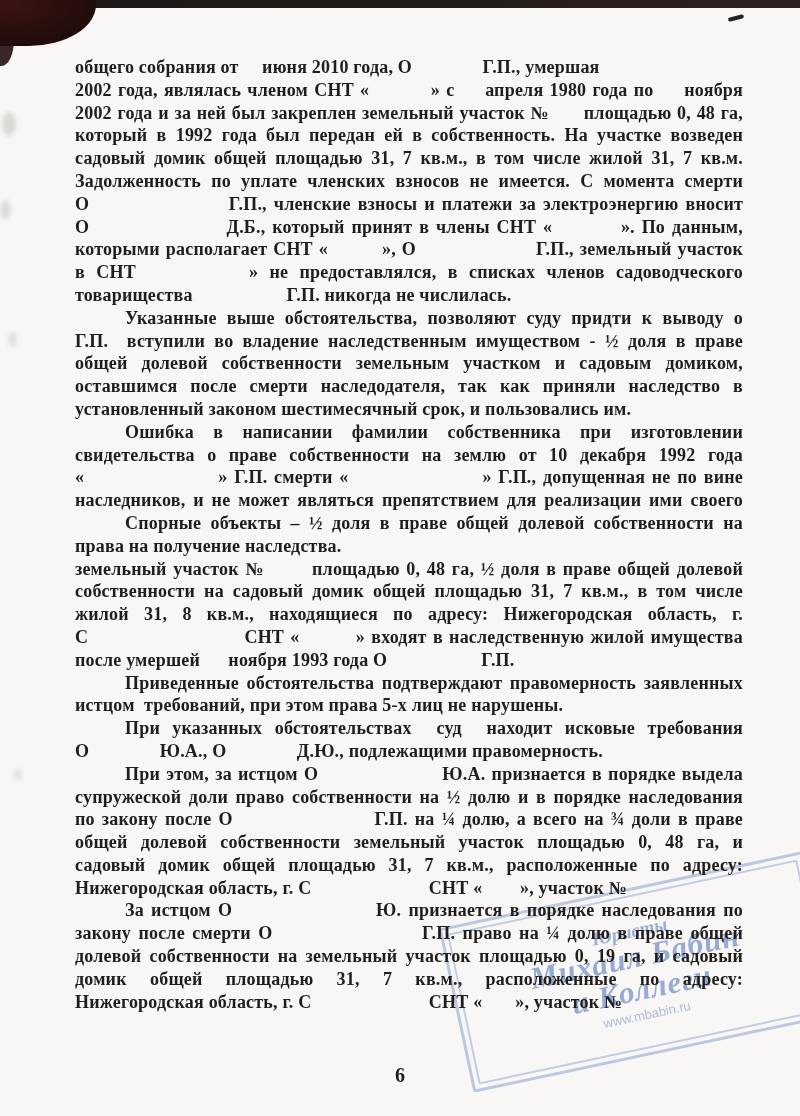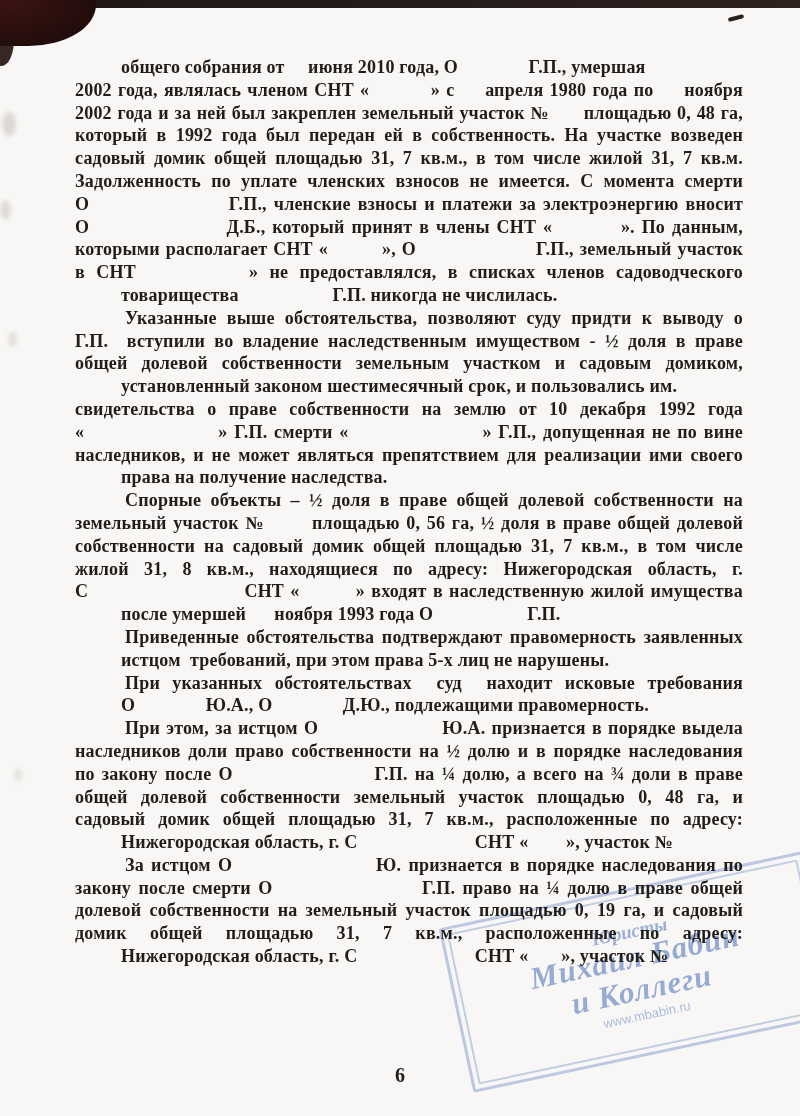--- a/index.html
+++ b/index.html
@@ -77,21 +77,21 @@
     color: var(--ink, #201d1b);
     font-size: 18px; font-weight: 700;
     letter-spacing: .2px;
   }
   .line {
     white-space: pre-wrap;
     line-height: 22.8px;
     text-align: justify;
     text-align-last: justify;
   }
-  .line.end { text-align-last: left; margin-left: 46px; }
+  .line.end { text-align-last: left; }
   .line.indent { text-indent: 50px; font-family: Liberation Serif, serif; }
 
   .page-number {
     position: absolute; left: 0; top: 1064px;
     width: 800px; text-align: center;
     z-index: 2;
     color: var(--ink, #201d1b);
     font-size: 20px; font-weight: 700;
   }
 </style>
@@ -124,37 +124,39 @@
     <div class="line">садовый домик общей площадью 31, 7 кв.м., в том числе жилой 31, 7 кв.м.</div>
     <div class="line">Задолженность по уплате членских взносов не имеется. С момента смерти</div>
     <div class="line">О                    Г.П., членские взносы и платежи за электроэнергию вносит</div>
     <div class="line">О                    Д.Б., который принят в члены СНТ «          ». По данным,</div>
     <div class="line">которыми располагает СНТ «         », О                    Г.П., земельный участок</div>
     <div class="line">в СНТ          » не предоставлялся, в списках членов садоводческого</div>
     <div class="line end">товарищества                    Г.П. никогда не числилась.</div>
     <div class="line indent">Указанные выше обстоятельства, позволяют суду придти к выводу о</div>
     <div class="line">Г.П.  вступили во владение наследственным имуществом - ½ доля в праве</div>
     <div class="line">общей долевой собственности земельным участком и садовым домиком,</div>
+    <div class="line">оставшимся после смерти наследодателя, так как приняли наследство в</div>
     <div class="line end">установленный законом шестимесячный срок, и пользовались им.</div>
+    <div class="line indent">Ошибка в написании фамилии собственника при изготовлении</div>
     <div class="line">свидетельства о праве собственности на землю от 10 декабря 1992 года</div>
     <div class="line">«                    » Г.П. смерти «                    » Г.П., допущенная не по вине</div>
     <div class="line">наследников, и не может являться препятствием для реализации ими своего</div>
+    <div class="line indent">Спорные объекты – ½ доля в праве общей долевой собственности на</div>
     <div class="line end">права на получение наследства.</div>
-    <div class="line indent">Спорные объекты – ½ доля в праве общей долевой собственности на</div>
-    <div class="line">земельный участок №       площадью 0, 56 га, ½ доля в праве общей долевой</div>
+    <div class="line">земельный участок №       площадью 0, 48 га, ½ доля в праве общей долевой</div>
     <div class="line">собственности на садовый домик общей площадью 31, 7 кв.м., в том числе</div>
     <div class="line">жилой 31, 8 кв.м., находящиеся по адресу: Нижегородская область, г.</div>
     <div class="line">С                         СНТ «         » входят в наследственную жилой имущества</div>
     <div class="line end">после умершей      ноября 1993 года О                    Г.П.</div>
     <div class="line indent">Приведенные обстоятельства подтверждают правомерность заявленных</div>
     <div class="line end">истцом  требований, при этом права 5-х лиц не нарушены.</div>
     <div class="line indent">При указанных обстоятельствах  суд  находит исковые требования</div>
     <div class="line end">О               Ю.А., О               Д.Ю., подлежащими правомерность.</div>
     <div class="line indent">При этом, за истцом О                    Ю.А. признается в порядке выдела</div>
-    <div class="line">наследников доли право собственности на ½ долю и в порядке наследования</div>
+    <div class="line">супружеской доли право собственности на ½ долю и в порядке наследования</div>
     <div class="line">по закону после О                    Г.П. на ¼ долю, а всего на ¾ доли в праве</div>
     <div class="line">общей долевой собственности земельный участок площадью 0, 48 га, и</div>
     <div class="line">садовый домик общей площадью 31, 7 кв.м., расположенные по адресу:</div>
     <div class="line end">Нижегородская область, г. С                         СНТ «        », участок №</div>
     <div class="line indent">За истцом О                    Ю. признается в порядке наследования по</div>
     <div class="line">закону после смерти О                    Г.П. право на ¼ долю в праве общей</div>
     <div class="line">долевой собственности на земельный участок площадью 0, 19 га, и садовый</div>
     <div class="line">домик  общей  площадью  31,  7  кв.м.,  расположенные  по  адресу:</div>
     <div class="line end">Нижегородская область, г. С                         СНТ «       », участок №</div>
   </div>

